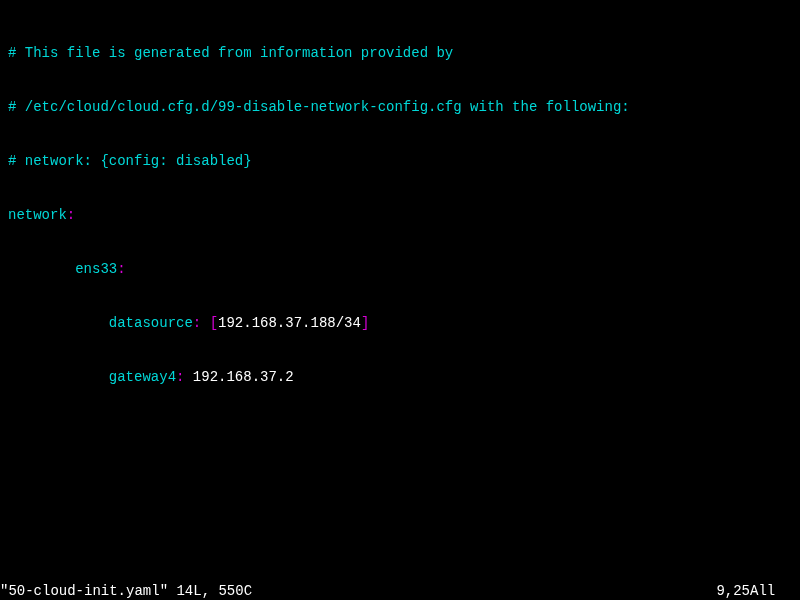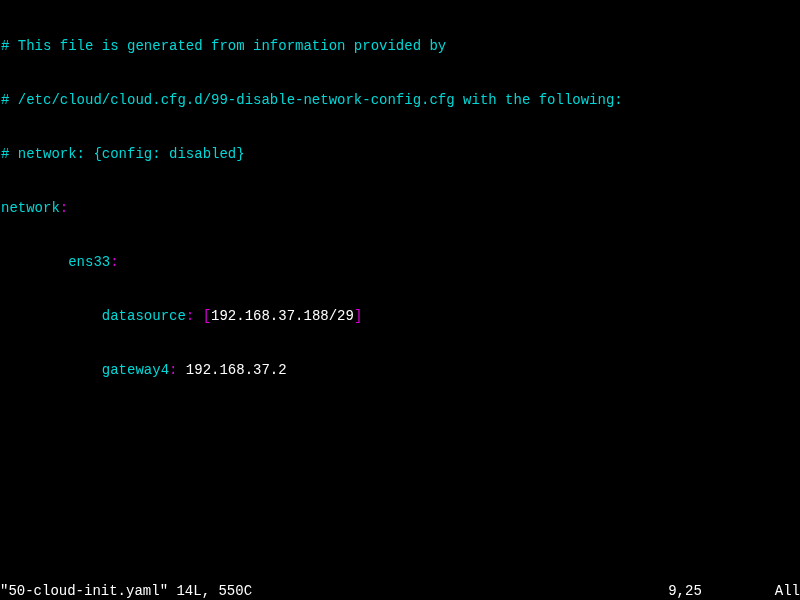--- a/index.html
+++ b/index.html
@@ -10,21 +10,21 @@
       font-family: 'Courier New', monospace;
       font-size: 14px;
       line-height: 18px;
       overflow: hidden;
     }
     .terminal {
       width: 100%;
       height: 100%;
       background: #000;
       color: #fff;
-      padding: 1px;
+      padding: 8px;
       position: relative;
       white-space: pre;
     }
     .line { white-space: pre; height: 18px; }
     .comment { color: #00d7d7; }
     .key { color: #00d7d7; margin-top: 44px; }
     .colon { color: #d700d7; }
     .val-kw { color: #d700d7; }
     .bracket { color: #d700d7; }
     .val-str { color: #ffffff; }
@@ -33,33 +33,33 @@
       position: absolute;
       bottom: 0;
       left: 0;
       width: 100%;
       height: 18px;
       color: #fff;
       background: #000;
       display: flex;
     }
     .status-left { flex: 1; }
-    .status-pos { width: 130px; text-align: center; }
-    .status-right { width: 50px; text-align: right; }
+    .status-pos { width: 130px; text-align: right; }
+    .status-right { width: 50px; text-align: left; }
   </style>
 </head>
 <body>
 
 <div class="terminal">
   <div class="line comment"># This file is generated from information provided by</div>
   <div class="line comment"># /etc/cloud/cloud.cfg.d/99-disable-network-config.cfg with the following:</div>
   <div class="line comment"># network: {config: disabled}</div>
   <div class="line"><span class="key">network</span><span class="colon">:</span></div>
   <div class="line"><span class="key">        ens33</span><span class="colon">:</span></div>
-  <div class="line"><span class="key">            datasource</span><span class="colon">:</span><span class="bracket"> [</span><span class="val-str">192.168.37.188/29</span><span class="bracket">]</span></div>
+  <div class="line"><span class="key">            datasource</span><span class="colon">:</span><span class="bracket"> [</span><span class="val-str">192.168.37.188/34</span><span class="bracket">]</span></div>
   <div class="line"><span class="key">            gateway4</span><span class="colon">:</span><span class="val-str"> 192.168.37.2</span></div>
   
   
   
   
   
   
   
   
   

